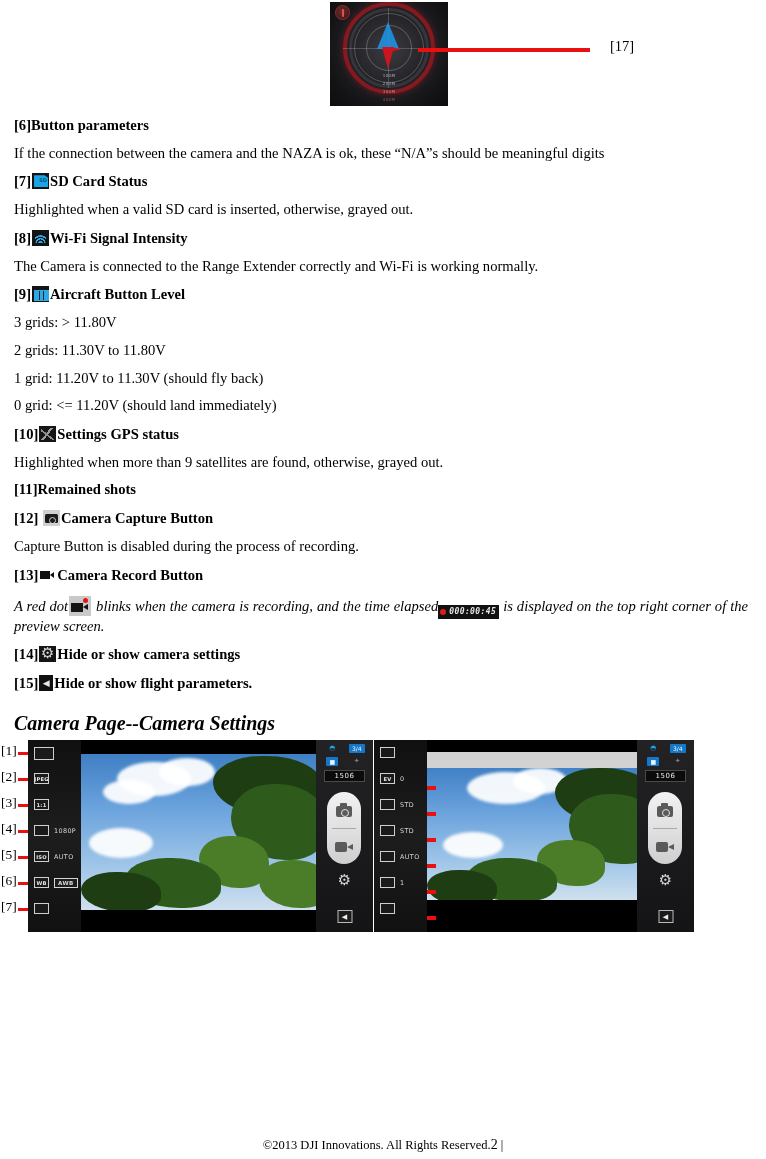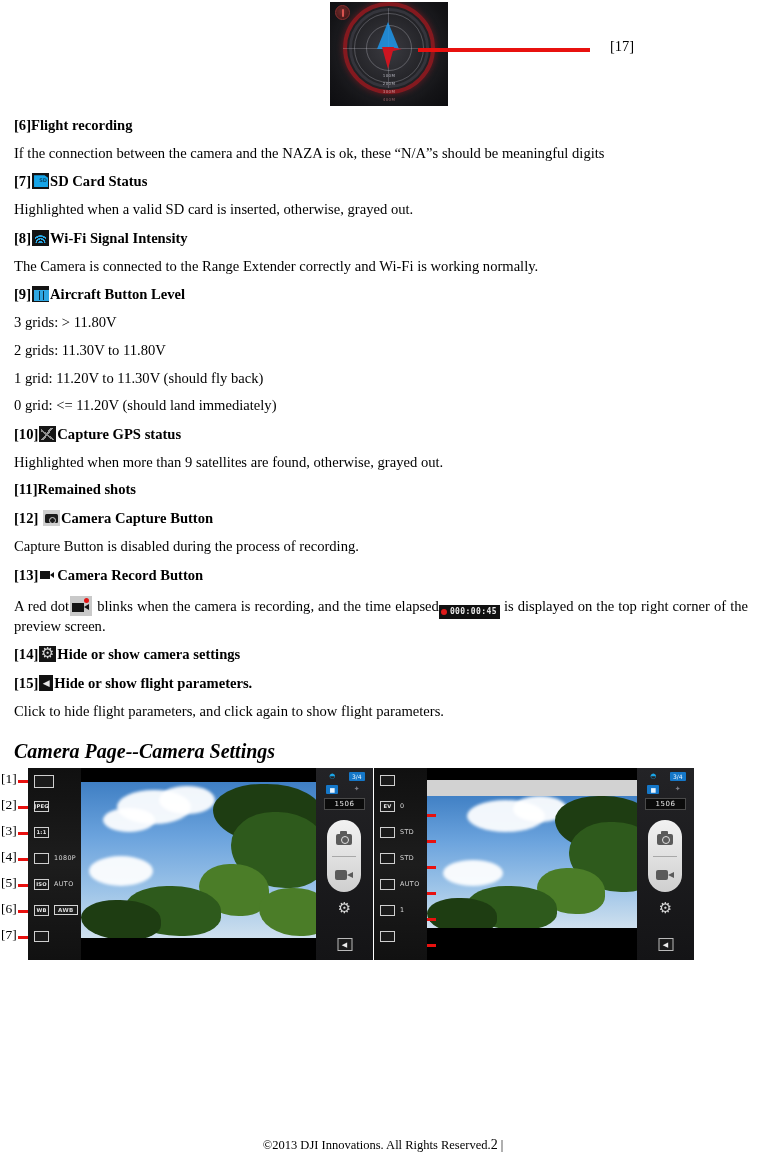--- a/index.html
+++ b/index.html
@@ -120,21 +120,21 @@
 
   
   .content { padding: 0 18px 0 14px; }
   p.t {
     margin: 0 0 0 0;
     font-size: 14.6px;
     line-height: 1.0;
     padding: 6px 0 7px 0;
   }
   p.head { font-weight: bold; }
-  p.just { text-align: justify; }
+  p.just { text-align: justify; font-style: italic; }
   .sec-title {
     font-style: italic;
     font-weight: bold;
     font-size: 20px;
     margin: 14px 0 6px 0;
     padding: 0;
     line-height: 1.1;
   }
 
   
@@ -444,50 +444,49 @@
     <div class="radar-scale rs2">200M</div>
     <div class="radar-scale rs3">300M</div>
     <div class="radar-scale rs4">400M</div>
   </div>
   <div class="leader-17"></div>
   <div class="label-17">[17]</div>
 </div>
 
 <div class="content">
 
-  <p class="t head"><span>[6]</span><span>Flight recording</span></p>
+  <p class="t head"><span>[6]</span><span>Button parameters</span></p>
   <p class="t">If the connection between the camera and the NAZA is ok, these “N/A”s should be meaningful digits</p>
 
   <p class="t head"><span>[7]</span><span class="ic ic-sd"></span><span>SD Card Status</span></p>
   <p class="t">Highlighted when a valid SD card is inserted, otherwise, grayed out.</p>
 
   <p class="t head"><span>[8]</span><span class="ic ic-wifi"></span><span>Wi-Fi Signal Intensity</span></p>
   <p class="t">The Camera is connected to the Range Extender correctly and Wi-Fi is working normally.</p>
 
   <p class="t head"><span>[9]</span><span class="ic ic-batt"></span><span>Aircraft Button Level</span></p>
   <p class="t">3 grids: &gt; 11.80V</p>
   <p class="t">2 grids: 11.30V to 11.80V</p>
   <p class="t">1 grid: 11.20V to 11.30V (should fly back)</p>
   <p class="t">0 grid: &lt;= 11.20V (should land immediately)</p>
 
-  <p class="t head"><span>[10]</span><span class="ic ic-gps"></span><span>Capture GPS status</span></p>
+  <p class="t head"><span>[10]</span><span class="ic ic-gps"></span><span>Settings GPS status</span></p>
   <p class="t">Highlighted when more than 9 satellites are found, otherwise, grayed out.</p>
 
   <p class="t head"><span>[11]</span><span>Remained shots</span></p>
 
   <p class="t head"><span>[12]</span> <span class="ic ic-cap"></span><span>Camera Capture Button</span></p>
   <p class="t">Capture Button is disabled during the process of recording.</p>
 
   <p class="t head"><span>[13]</span><span class="ic ic-rec"></span><span>Camera Record Button</span></p>
   <p class="t just"><span>A red dot</span><span class="ic ic-recdot"><span class="recdot-red"></span></span> <span>blinks when the camera is recording, and the time elapsed</span><span class="timecode">000:00:45</span> <span>is displayed on the top right corner of the preview screen.</span></p>
 
   <p class="t head"><span>[14]</span><span class="ic ic-gear"></span><span>Hide or show camera settings</span></p>
 
   <p class="t head"><span>[15]</span><span class="ic ic-arrow"></span><span>Hide or show flight parameters.</span></p>
-  <p class="t">Click to hide flight parameters, and click again to show flight parameters.</p>
 
   <p class="sec-title">Camera Page--Camera Settings</p>
 </div>
 
 <div class="figures">
 
   <div class="callout" style="left:1px; top:3px;">[1]</div>
   <div class="dash" style="left:18px; top:12px; width:30px;"></div>
   <div class="callout" style="left:1px; top:29px;">[2]</div>
   <div class="dash" style="left:18px; top:38px; width:30px;"></div>

